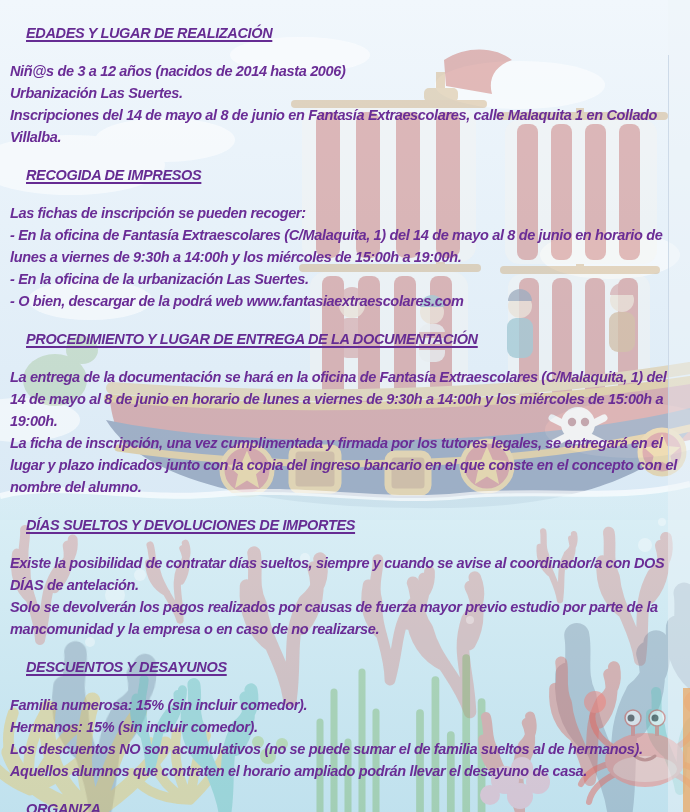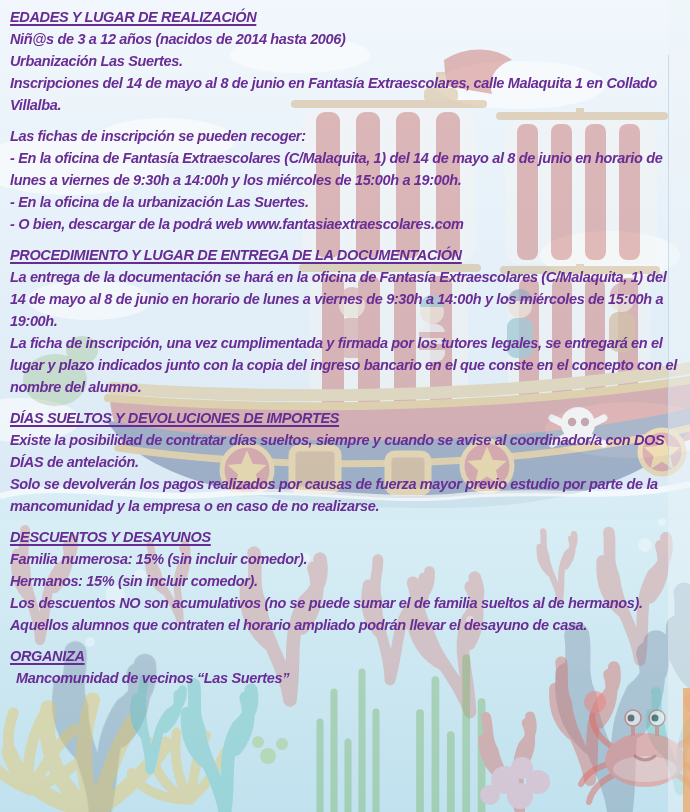--- a/index.html
+++ b/index.html
@@ -12,21 +12,21 @@
   #content{
     position:relative;z-index:2;
     padding:6px 10px 0 10px;
     color:#6a2d96;
     font-weight:bold;font-style:italic;
     font-size:14.5px;line-height:22px;letter-spacing:-0.35px;
   }
   .section{margin:0;}
   .section + .section{margin-top:9px;}
   h2.heading{
-    margin:0;font-size:14.5px;line-height:22px;font-weight:bold;font-style:italic;
+    margin:16px;font-size:14.5px;line-height:22px;font-weight:bold;font-style:italic;
     text-decoration:underline;text-decoration-thickness:1.5px;text-underline-offset:2px;
     color:#662c93;
   }
   p.par{margin:0;}
   .indented p.par{padding-left:6px;}
 </style>
 </head>
 <body>
 
 <svg id="bg" viewBox="0 0 690 812" aria-hidden="true">
@@ -252,20 +252,21 @@
 <main id="content">
 
   <section class="section">
     <h2 class="heading">EDADES Y LUGAR DE REALIZACIÓN</h2>
     <p class="par">Niñ@s de 3 a 12 años (nacidos de 2014 hasta 2006)</p>
     <p class="par">Urbanización Las Suertes.</p>
     <p class="par">Inscripciones del 14 de mayo al 8 de junio en Fantasía Extraescolares, calle Malaquita 1 en Collado Villalba.</p>
   </section>
 
   <section class="section">
+    <h2 class="heading">RECOGIDA DE IMPRESOS</h2>
     <p class="par">Las fichas de inscripción se pueden recoger:</p>
     <p class="par">- En la oficina de Fantasía Extraescolares (C/Malaquita, 1) del 14 de mayo al 8 de junio en horario de lunes a viernes de 9:30h a 14:00h y los miércoles de 15:00h a 19:00h.</p>
     <p class="par">- En la oficina de la urbanización Las Suertes.</p>
     <p class="par">- O bien, descargar de la podrá web www.fantasiaextraescolares.com</p>
   </section>
 
   <section class="section">
     <h2 class="heading">PROCEDIMIENTO Y LUGAR DE ENTREGA DE LA DOCUMENTACIÓN</h2>
     <p class="par">La entrega de la documentación se hará en la oficina de Fantasía Extraescolares (C/Malaquita, 1) del 14 de mayo al 8 de junio en horario de lunes a viernes de 9:30h a 14:00h y los miércoles de 15:00h a 19:00h.</p>
     <p class="par">La ficha de inscripción, una vez cumplimentada y firmada por los tutores legales, se entregará en el lugar y plazo indicados junto con la copia del ingreso bancario en el que conste en el concepto con el nombre del alumno.</p>

